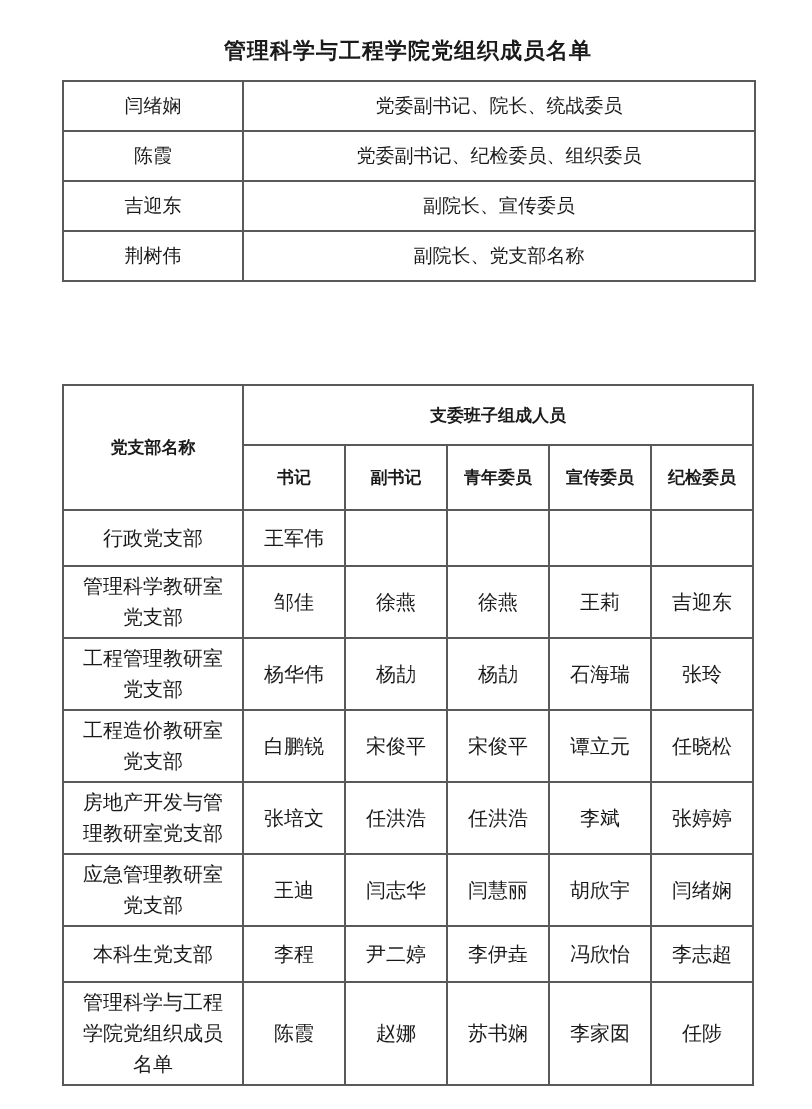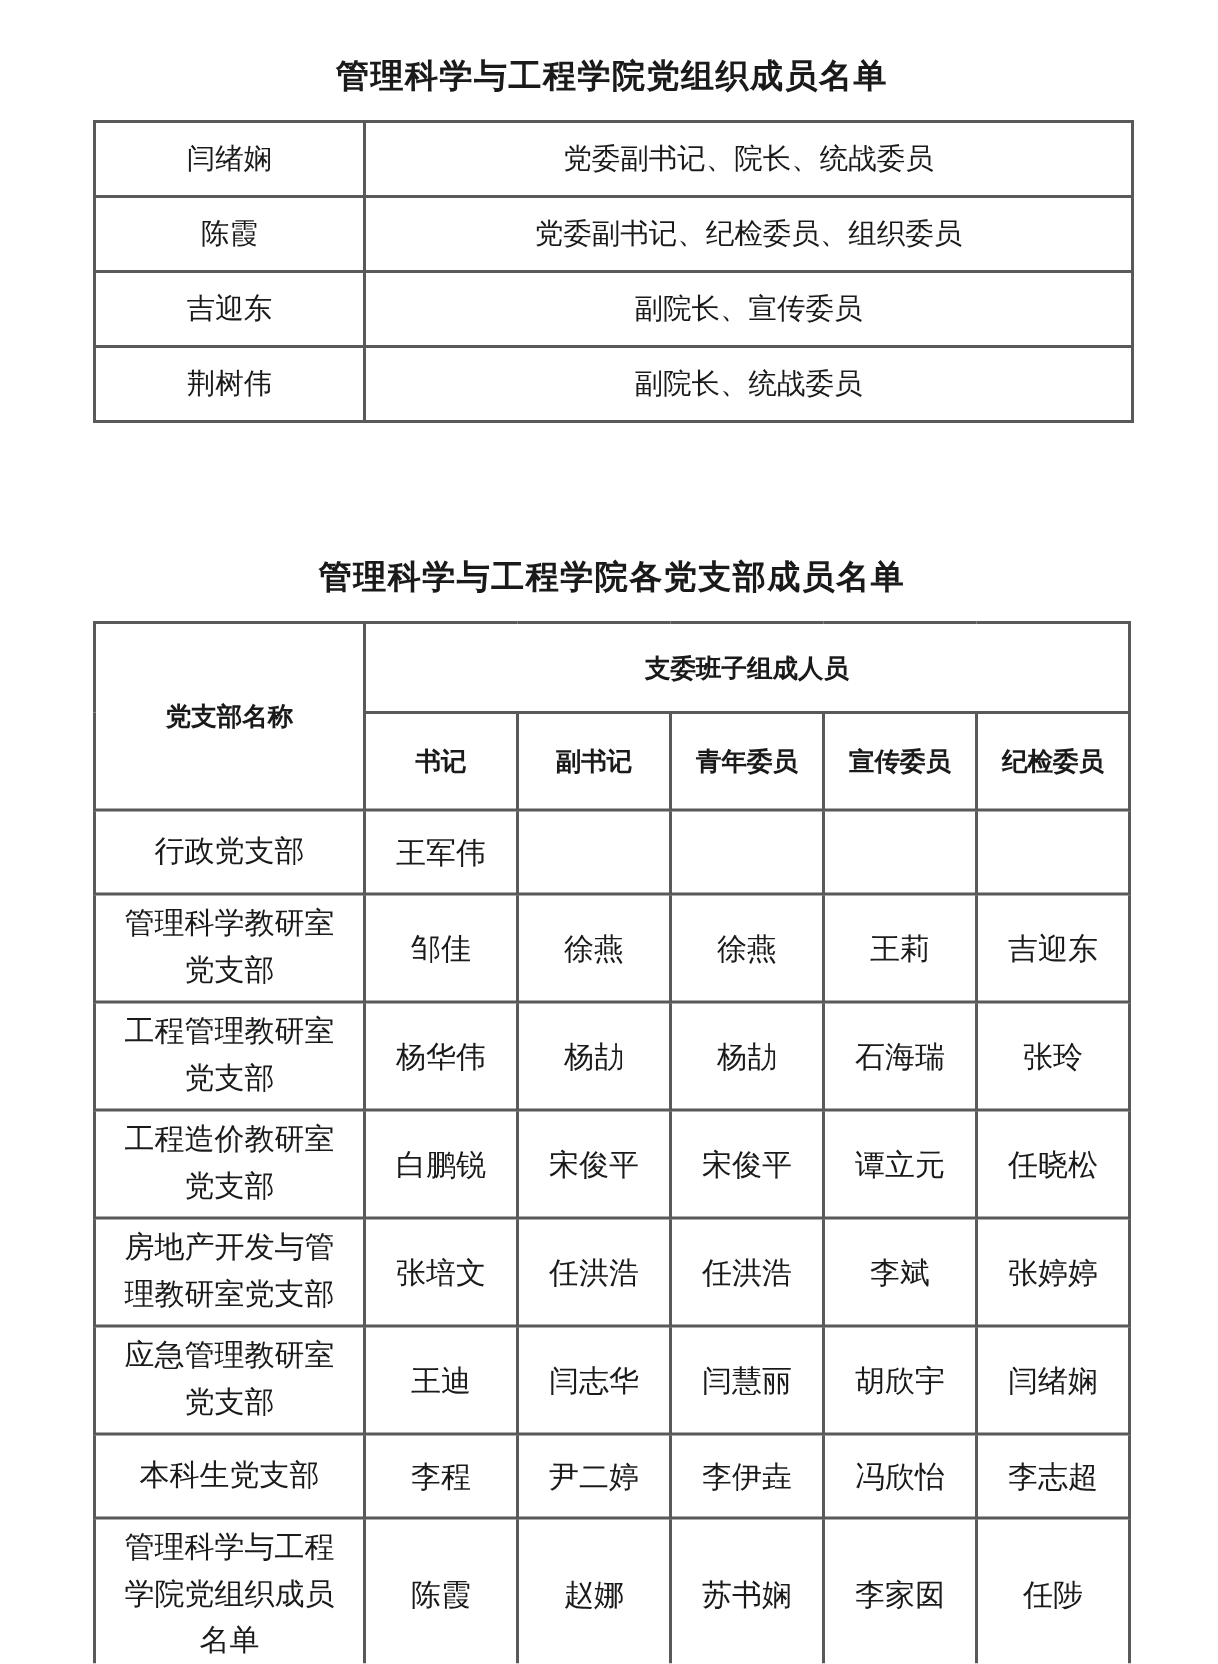--- a/index.html
+++ b/index.html
@@ -95,28 +95,27 @@
         <tr>
           <td>陈霞</td>
           <td>党委副书记、纪检委员、组织委员</td>
         </tr>
         <tr>
           <td>吉迎东</td>
           <td>副院长、宣传委员</td>
         </tr>
         <tr>
           <td>荆树伟</td>
-          <td>副院长、统战委员</td>
+          <td>副院长、党支部名称</td>
         </tr>
       </tbody>
     </table>
 
     <div class="section-gap"></div>
 
-    <h1 class="doc-title title-2">管理科学与工程学院各党支部成员名单</h1>
 
     <table class="table-branch">
       <colgroup>
         <col class="col-branch">
           <col class="col-role">
           <col class="col-role">
         <col class="col-role">
           <col class="col-role">
           <col class="col-role">
       </colgroup>

